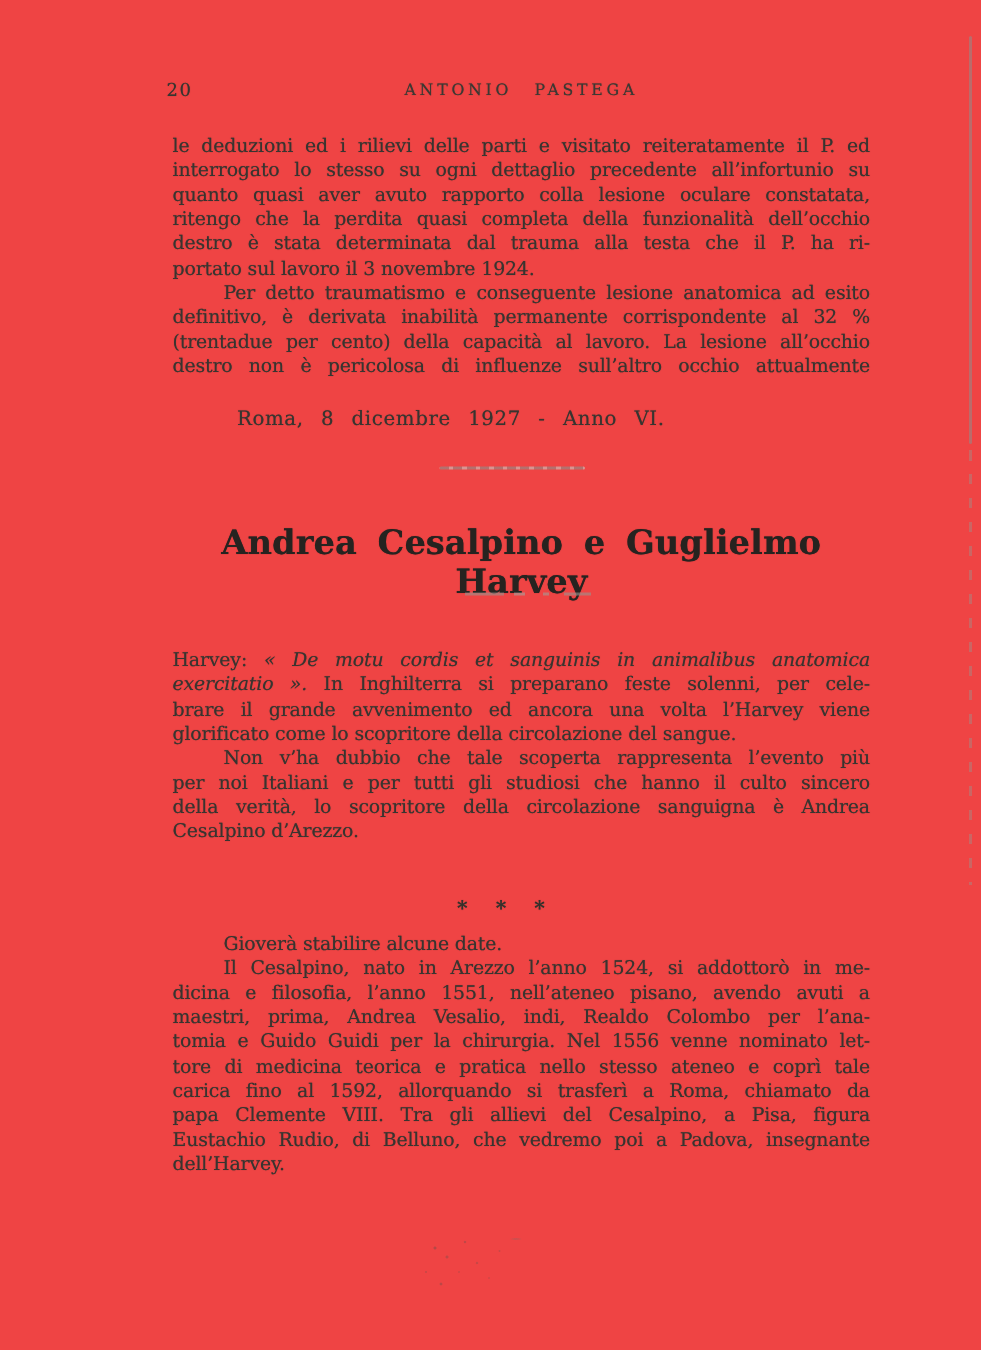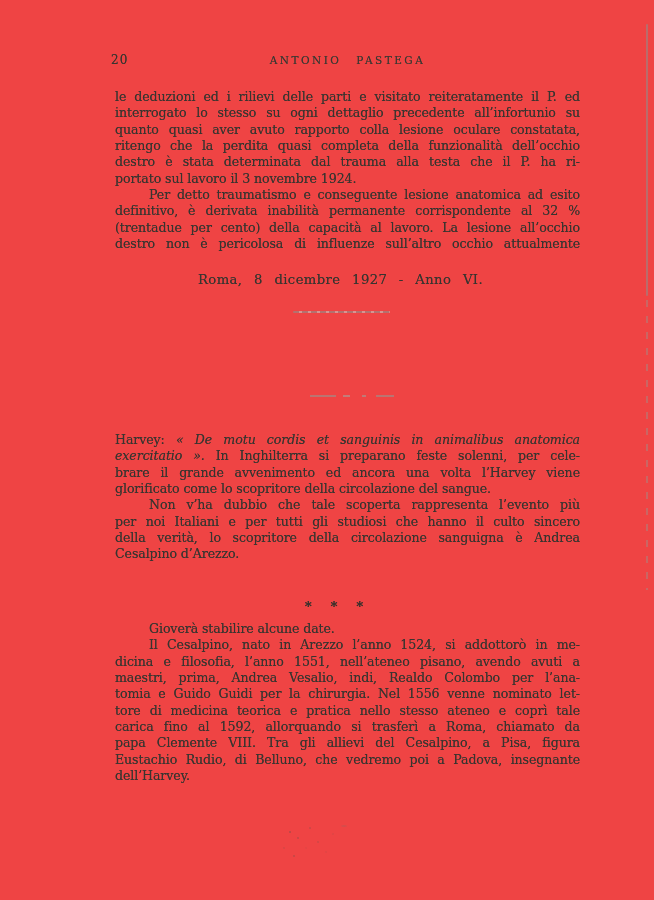--- a/index.html
+++ b/index.html
@@ -44,21 +44,21 @@
     overflow: visible;
     white-space: nowrap;
   }
   .ln.j { white-space: normal; }
   .ln.last { text-align-last: left; white-space: normal; }
   .ln.ind { text-indent: 34px; }
   .it { font-style: italic; }
 
   .dateline {
     position: absolute; left: 158px; top: 272px;
-    font-size: 13.2px; word-spacing: 7px; letter-spacing: 0.4px; margin-left: 40px;
+    font-size: 13.2px; word-spacing: 7px; letter-spacing: 0.4px;
   }
 
   .rule-1 {
     position: absolute; left: 293px; top: 311px; width: 97px; height: 2px;
     background: repeating-linear-gradient(90deg,
       #8f8d89 0px, #8f8d89 6px, #c9c7c2 6px, #c9c7c2 9px);
     opacity: 0.62; border-radius: 1px;
   }
   .article-title {
     position: absolute; left: 115px; top: 349px; width: 465px;
@@ -133,20 +133,21 @@
       <div class="ln j">definitivo, è derivata inabilità permanente corrispondente al 32 %</div>
       <div class="ln j">(trentadue per cento) della capacità al lavoro. La lesione all’occhio</div>
       <div class="ln j">destro non è pericolosa di influenze sull’altro occhio attualmente</div>
     </div>
   </div>
 
   <div class="dateline">Roma, 8 dicembre 1927 - Anno VI.</div>
 
   <div class="rule-1"></div>
 
+  <div class="article-title">Andrea Cesalpino e Guglielmo Harvey</div>
   <div class="rule-2"></div>
 
   <div class="textblock tb2">
     <div class="para">
       <div class="ln j"><span>Harvey:</span> <span class="it">« De motu cordis et sanguinis in animalibus anatomica</span></div>
       <div class="ln j"><span class="it">exercitatio ».</span> <span>In Inghilterra si preparano feste solenni, per cele-</span></div>
       <div class="ln j">brare il grande avvenimento ed ancora una volta l’Harvey viene</div>
       <div class="ln last">glorificato come lo scopritore della circolazione del sangue.</div>
     </div>
     <div class="para">

